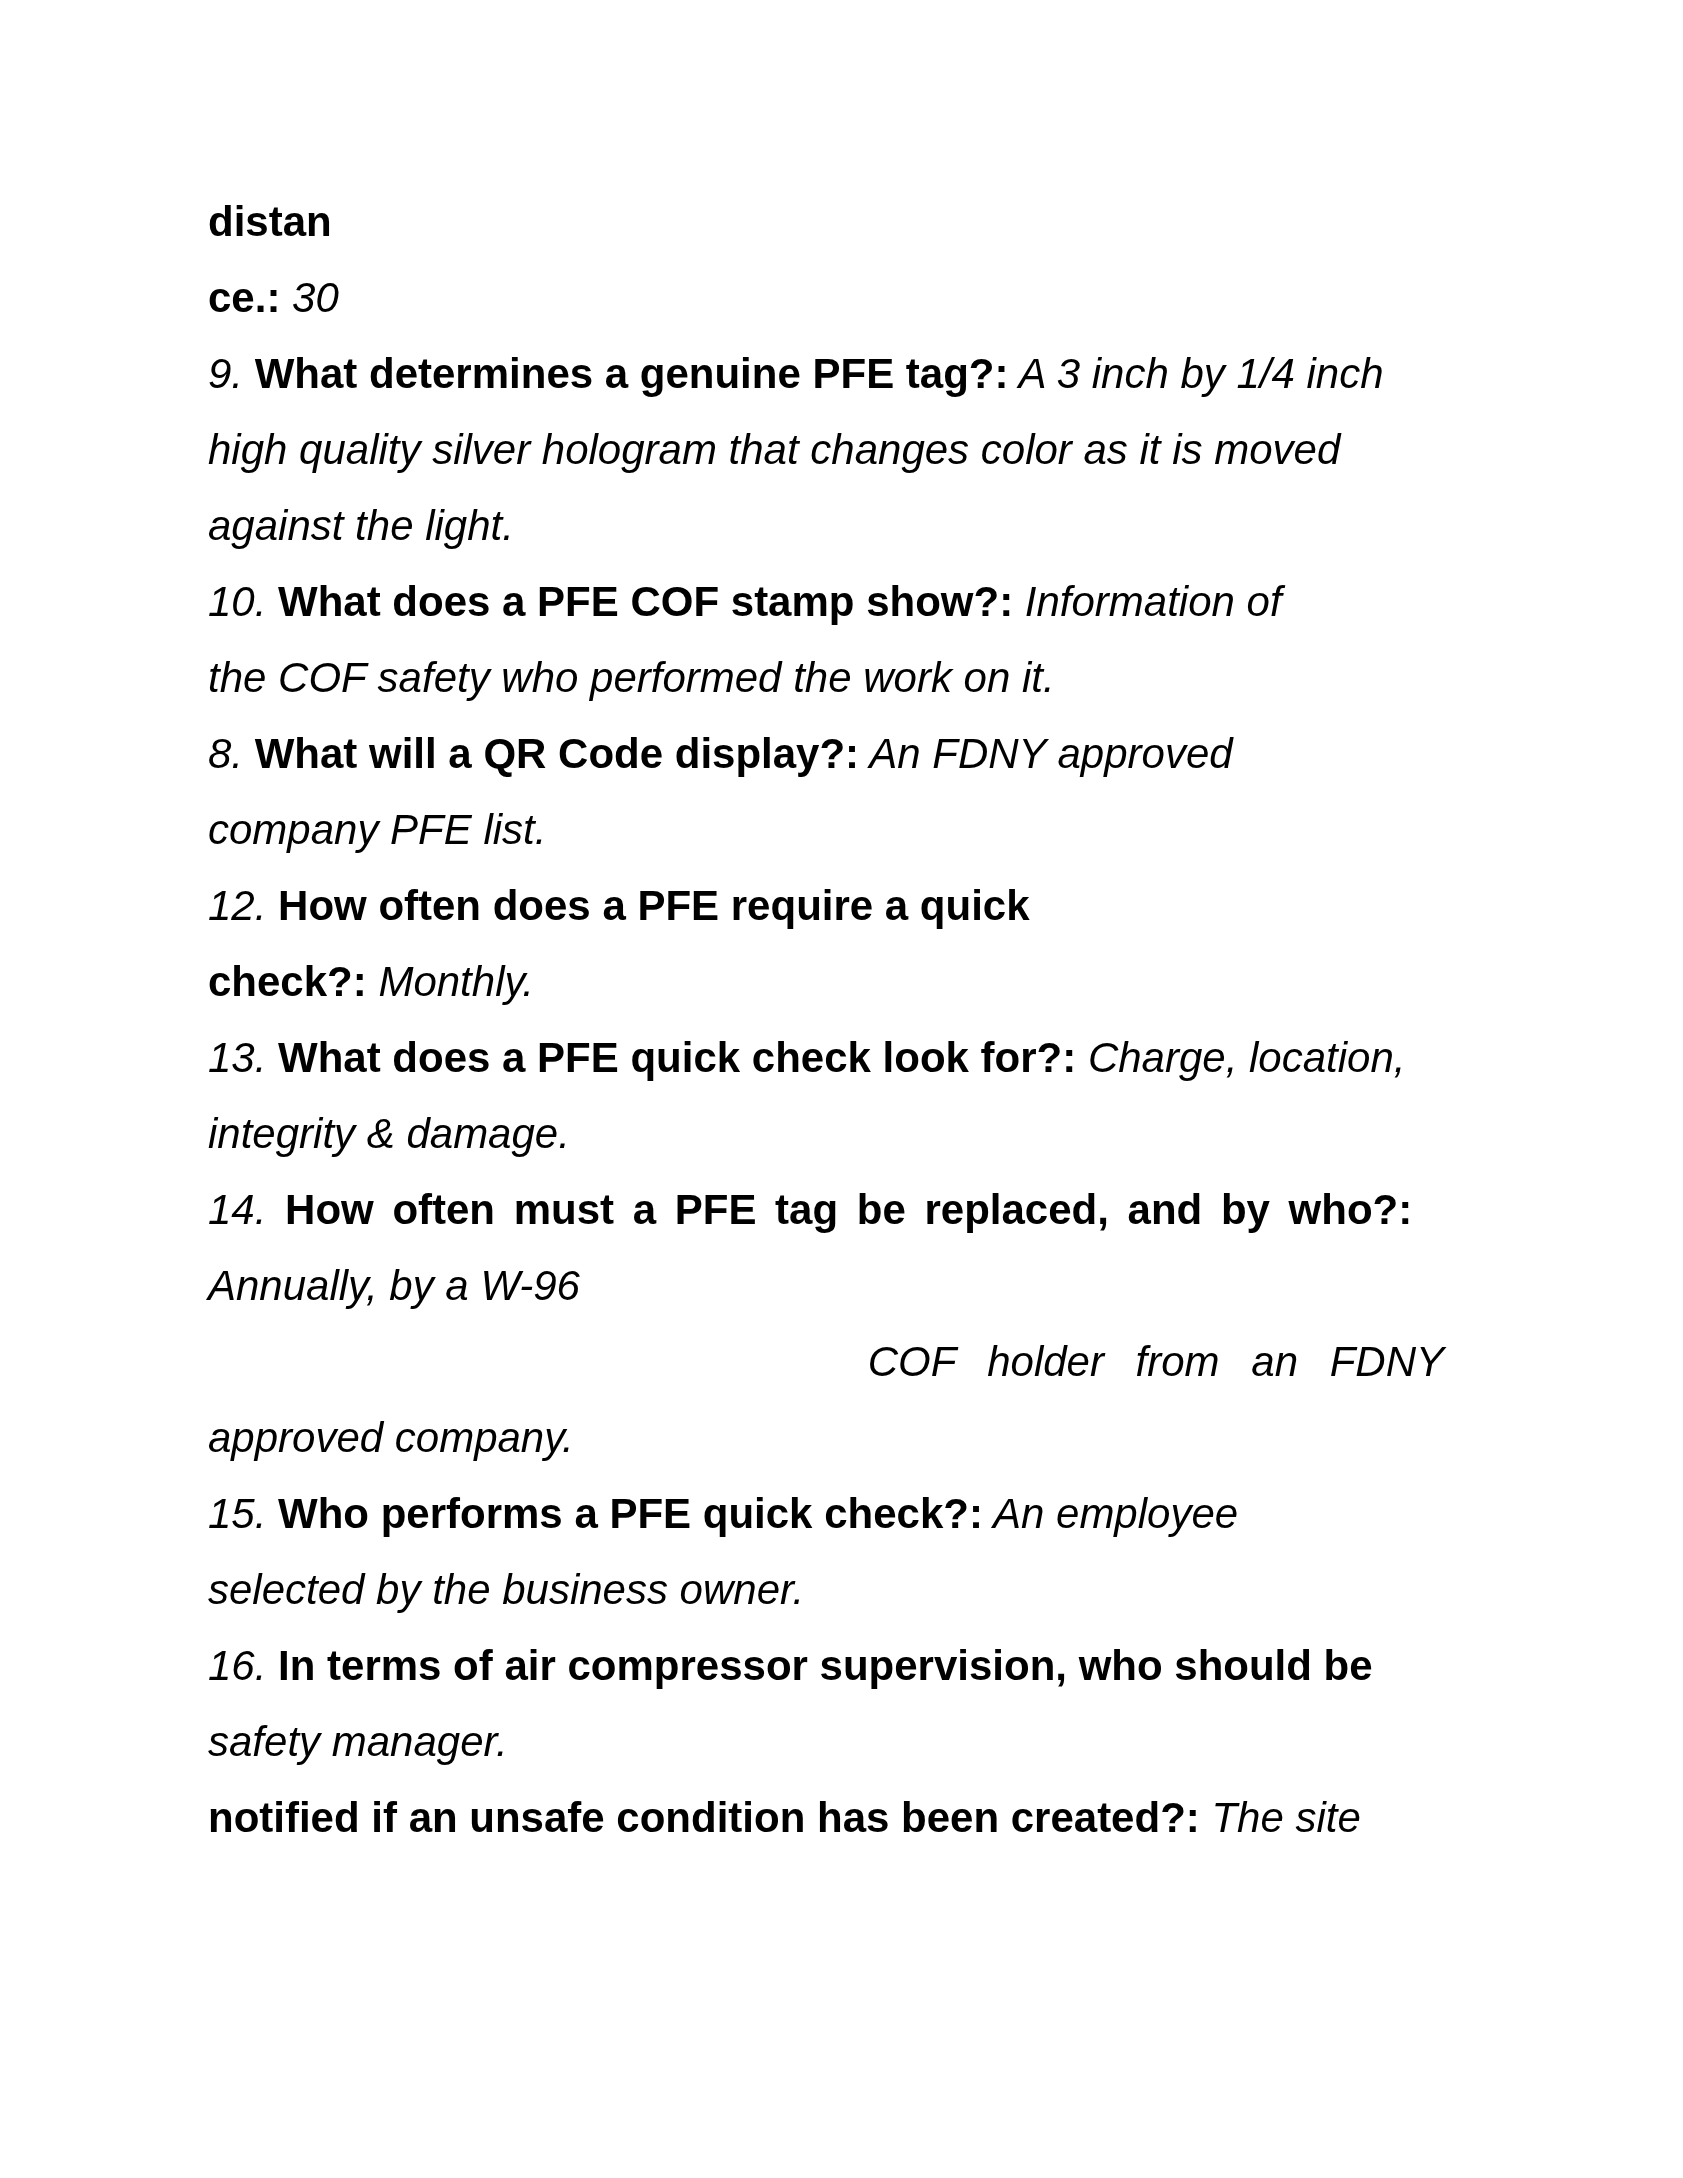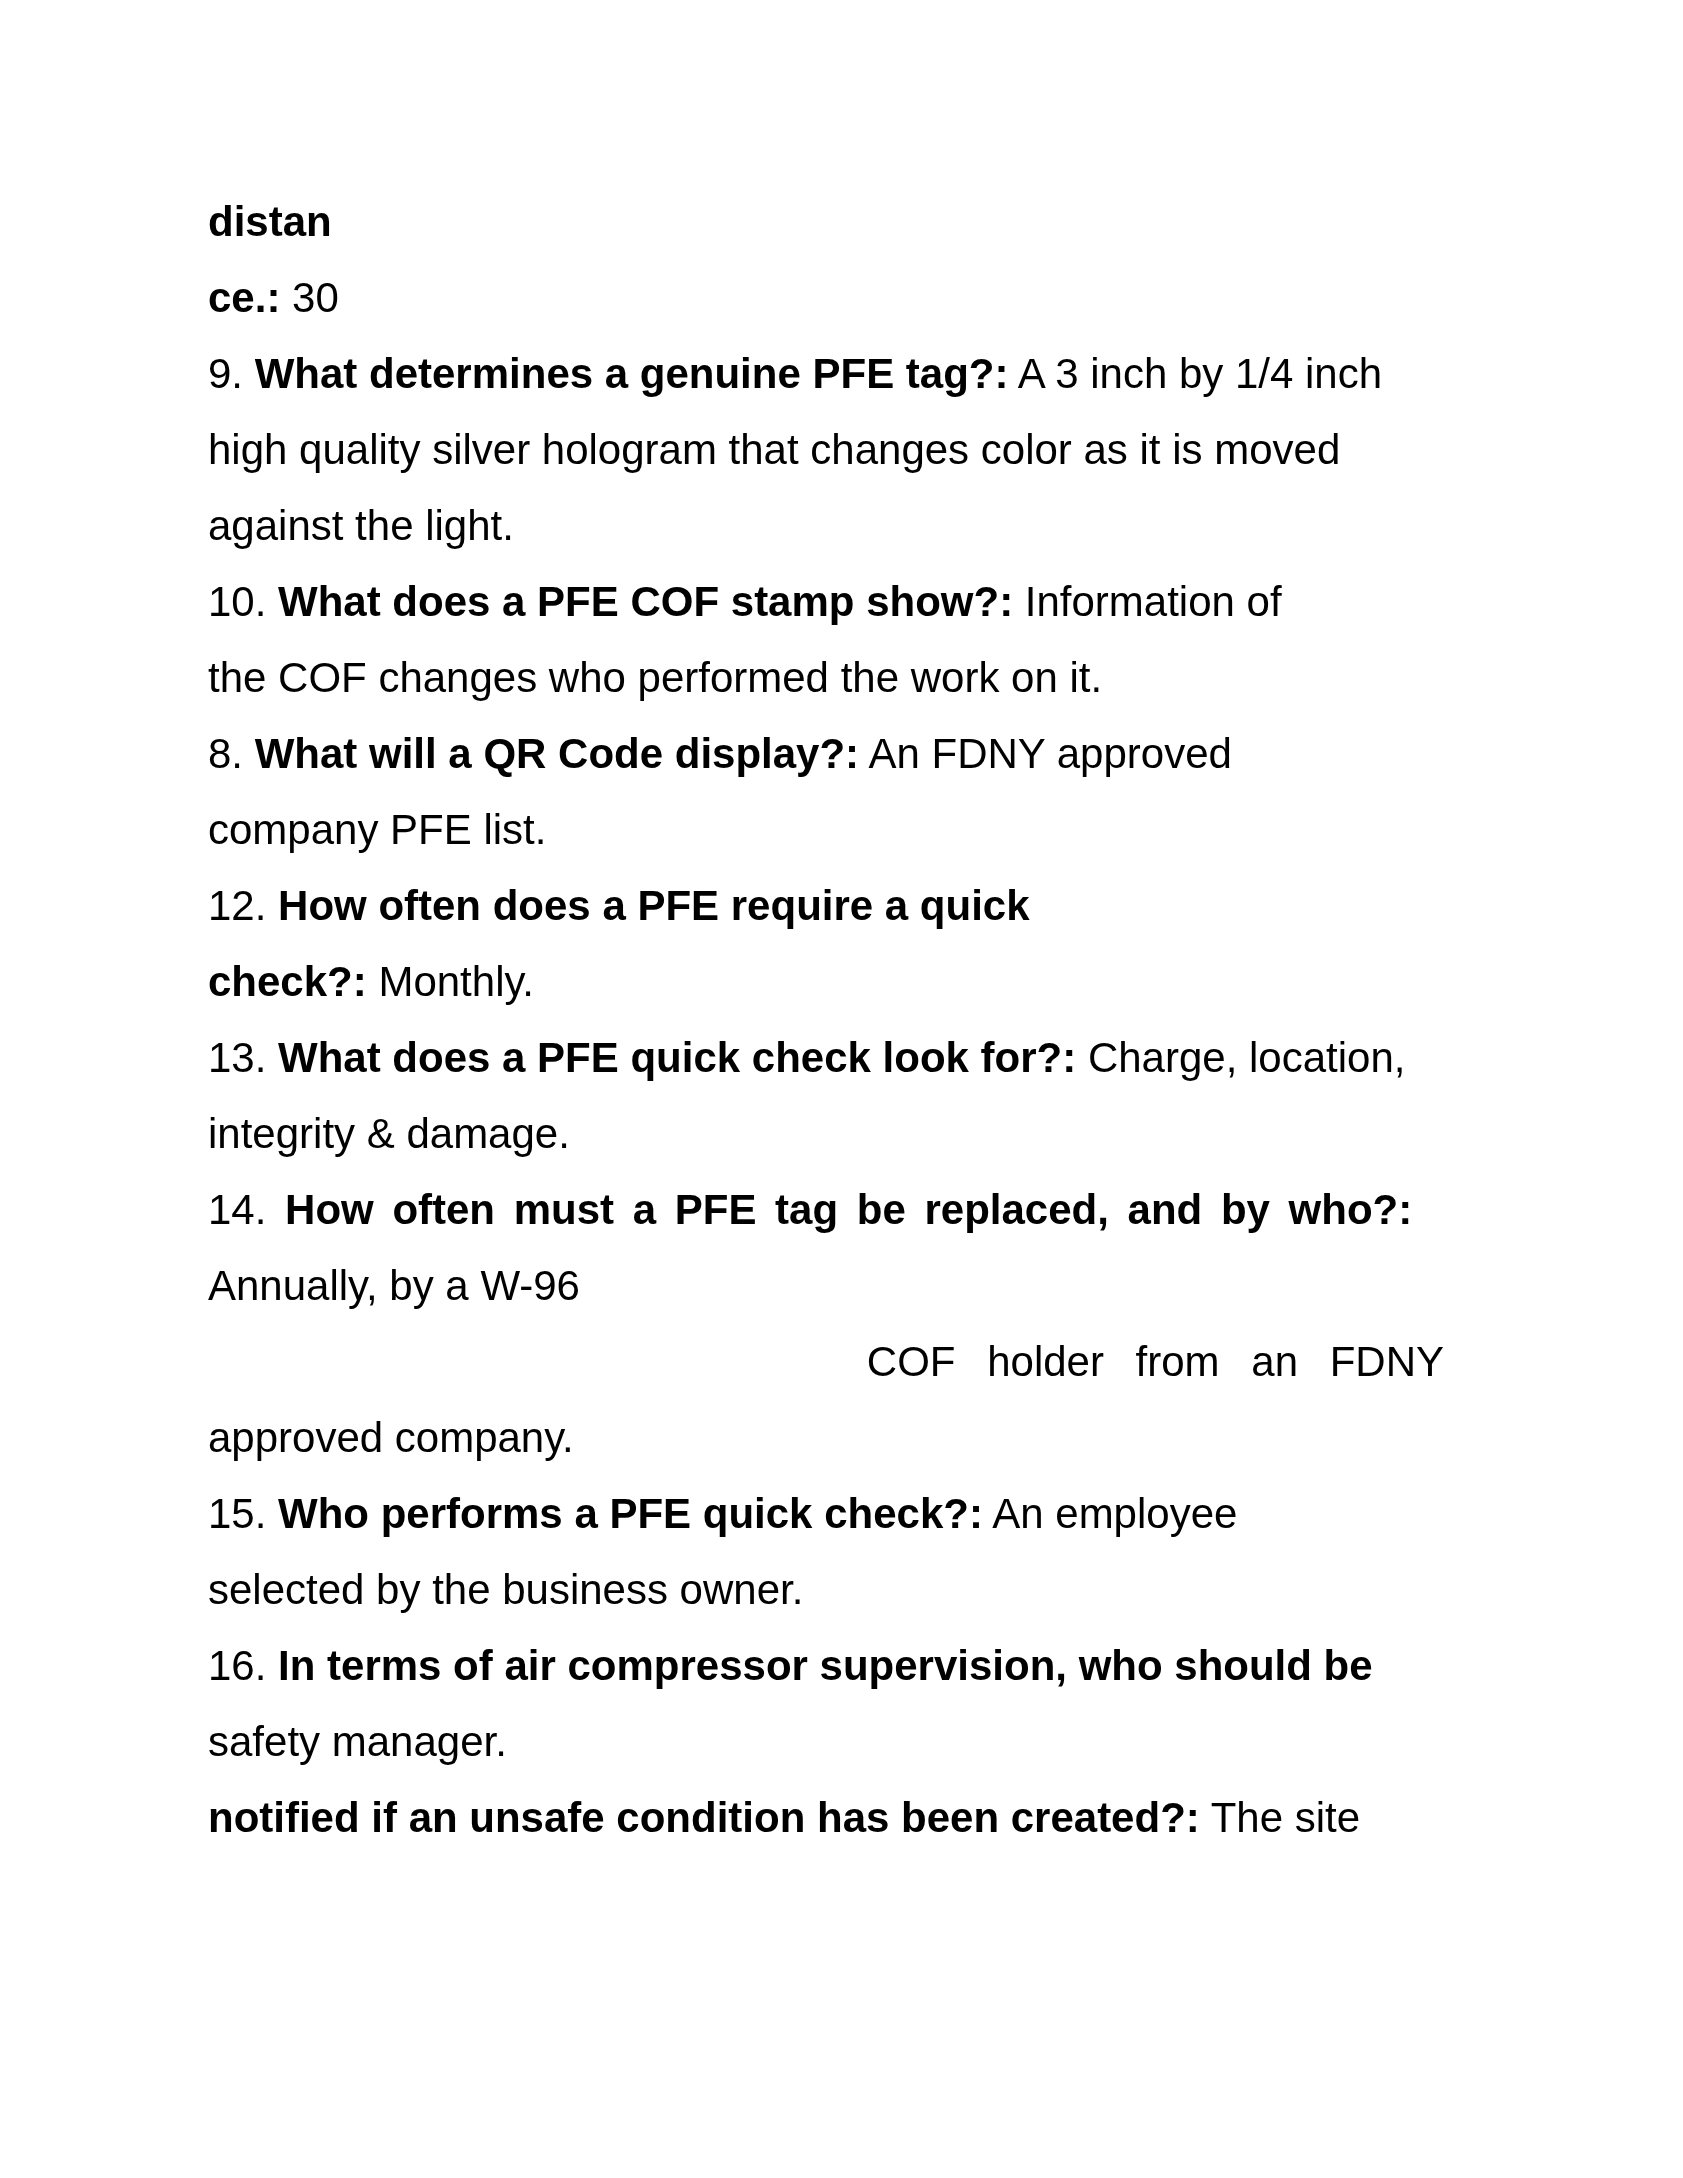--- a/index.html
+++ b/index.html
@@ -34,20 +34,21 @@
     line-height: 76px;
     font-size: 42px;
     white-space: pre;
     letter-spacing: 0;
   }
   .text-line .b {
     font-weight: 700;
   }
   .text-line .r {
     font-weight: 400;
+    font-style: italic;
   }
   .spacing-wide {
     word-spacing: 20px;
     text-align: right;
   }
   .spacing-slight {
     word-spacing: 7px;
   }
 </style>
 </head>
@@ -55,21 +56,21 @@
 
 <div class="doc-page">
   <div class="doc-content" id="doc-content">
 
   <div class="text-line"><span class="b">distan</span></div>
       <div class="text-line"><span class="b">ce.:</span><span class="r"> 30</span></div>
       <div class="text-line"><span class="r">9. </span><span class="b">What determines a genuine PFE tag?:</span><span class="r"> A 3 inch by 1/4 inch</span></div>
       <div class="text-line"><span class="r">high quality silver hologram that changes color as it is moved</span></div>
       <div class="text-line"><span class="r">against the light.</span></div>
       <div class="text-line"><span class="r">10. </span><span class="b">What does a PFE COF stamp show?:</span><span class="r"> Information of</span></div>
-      <div class="text-line"><span class="r">the COF changes who performed the work on it.</span></div>
+      <div class="text-line"><span class="r">the COF safety who performed the work on it.</span></div>
       <div class="text-line"><span class="r">8. </span><span class="b">What will a QR Code display?:</span><span class="r"> An FDNY approved</span></div>
       <div class="text-line"><span class="r">company PFE list.</span></div>
       <div class="text-line"><span class="r">12. </span><span class="b">How often does a PFE require a quick</span></div>
       <div class="text-line"><span class="b">check?:</span><span class="r"> Monthly.</span></div>
       <div class="text-line"><span class="r">13. </span><span class="b">What does a PFE quick check look for?:</span><span class="r"> Charge, location,</span></div>
       <div class="text-line"><span class="r">integrity &amp; damage.</span></div>
       <div class="text-line spacing-slight"><span class="r">14. </span><span class="b">How often must a PFE tag be replaced, and by who?:</span></div>
       <div class="text-line"><span class="r">Annually, by a W-96</span></div>
       <div class="text-line spacing-wide"><span class="r">COF holder from an FDNY</span></div>
       <div class="text-line"><span class="r">approved company.</span></div>

